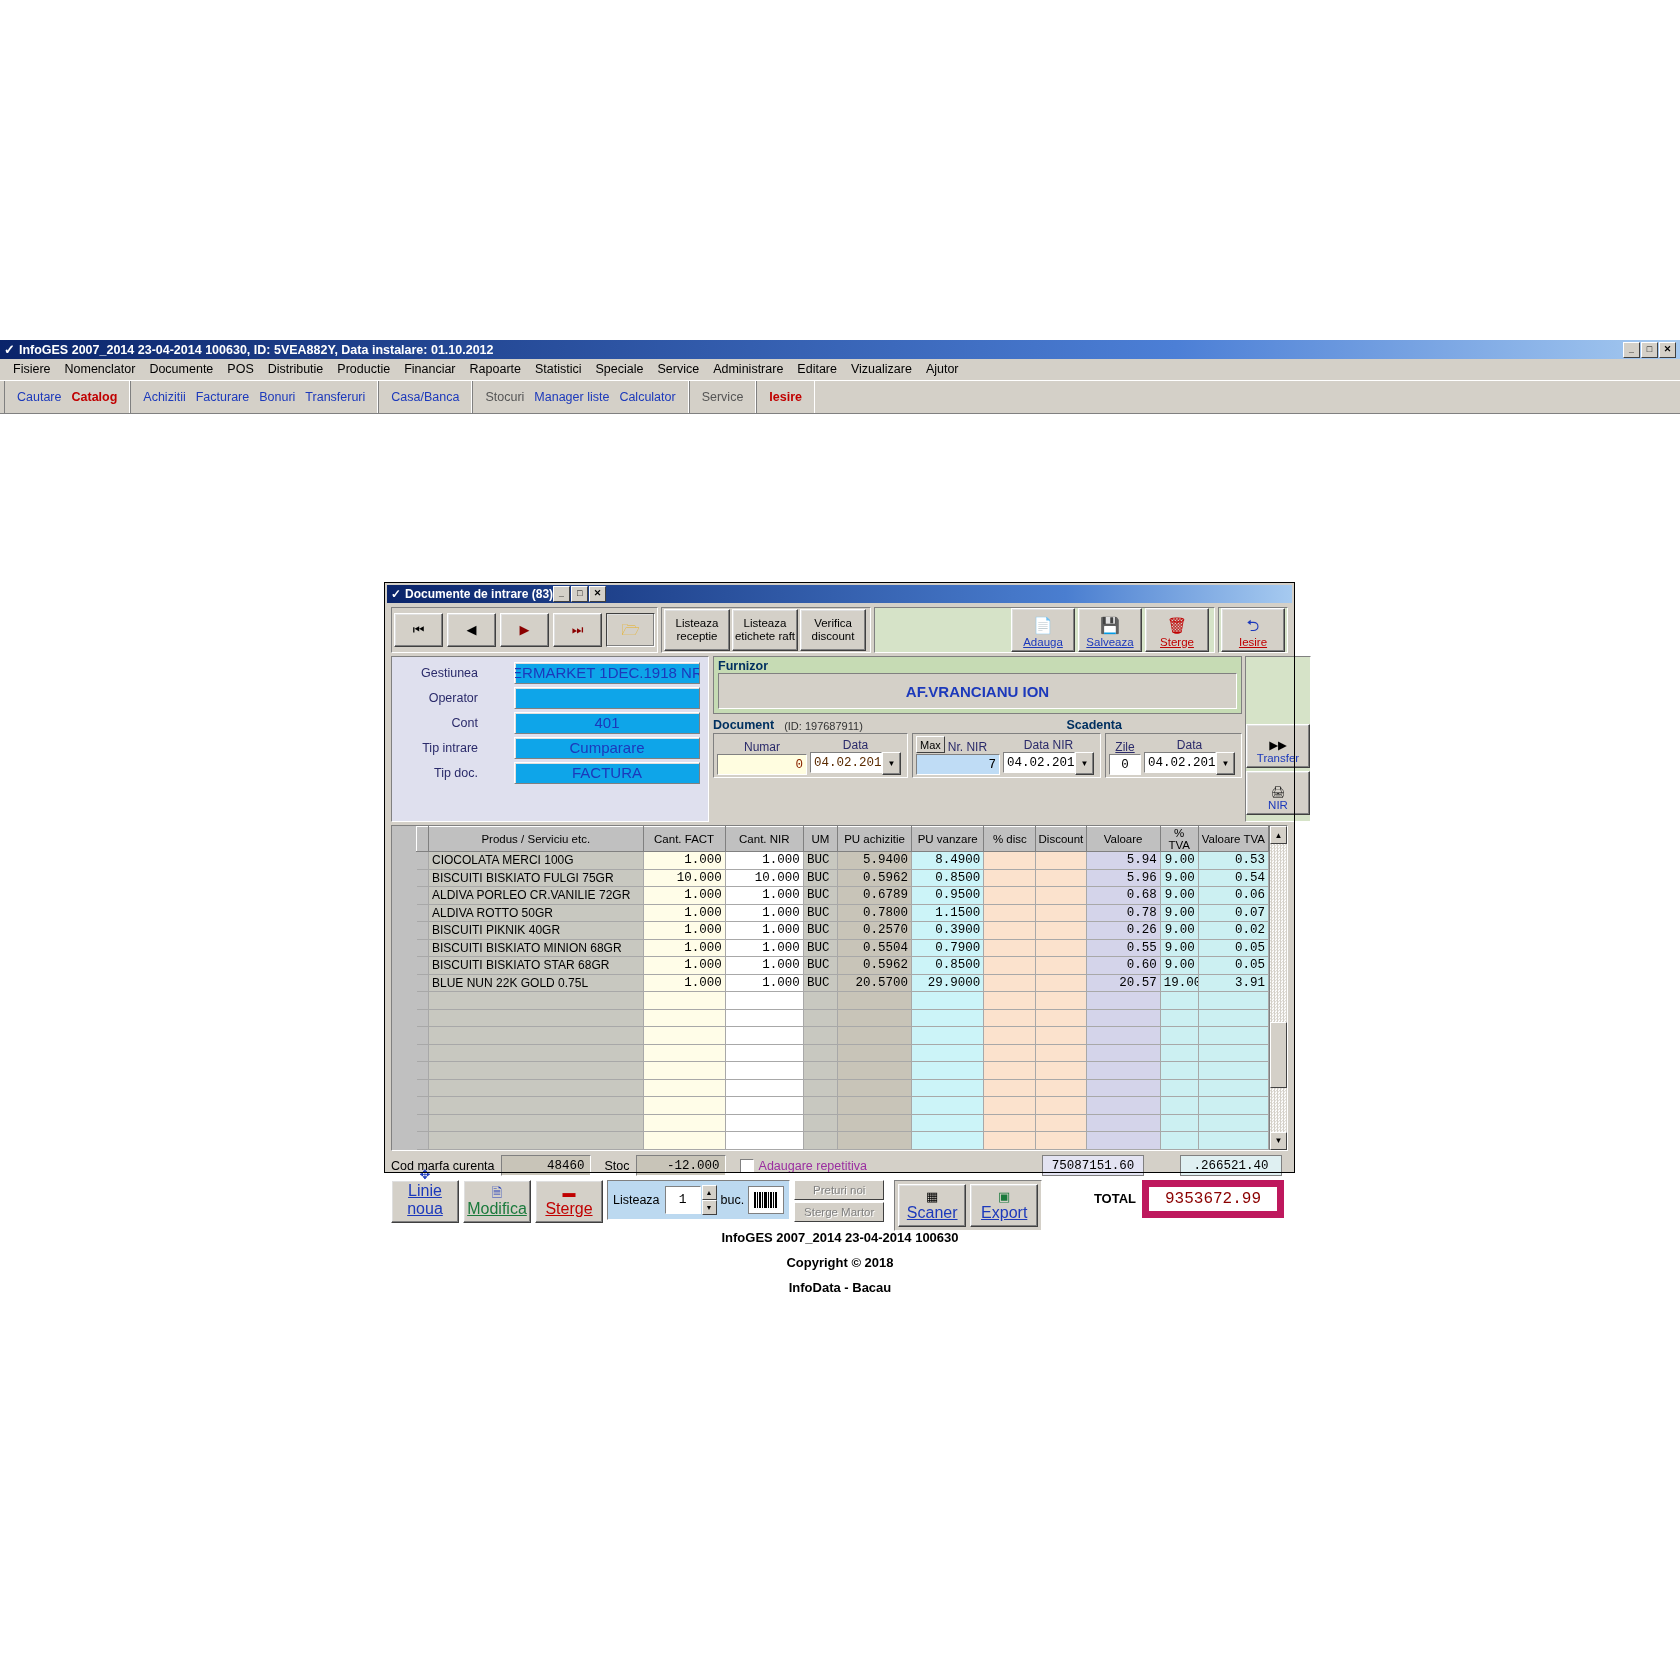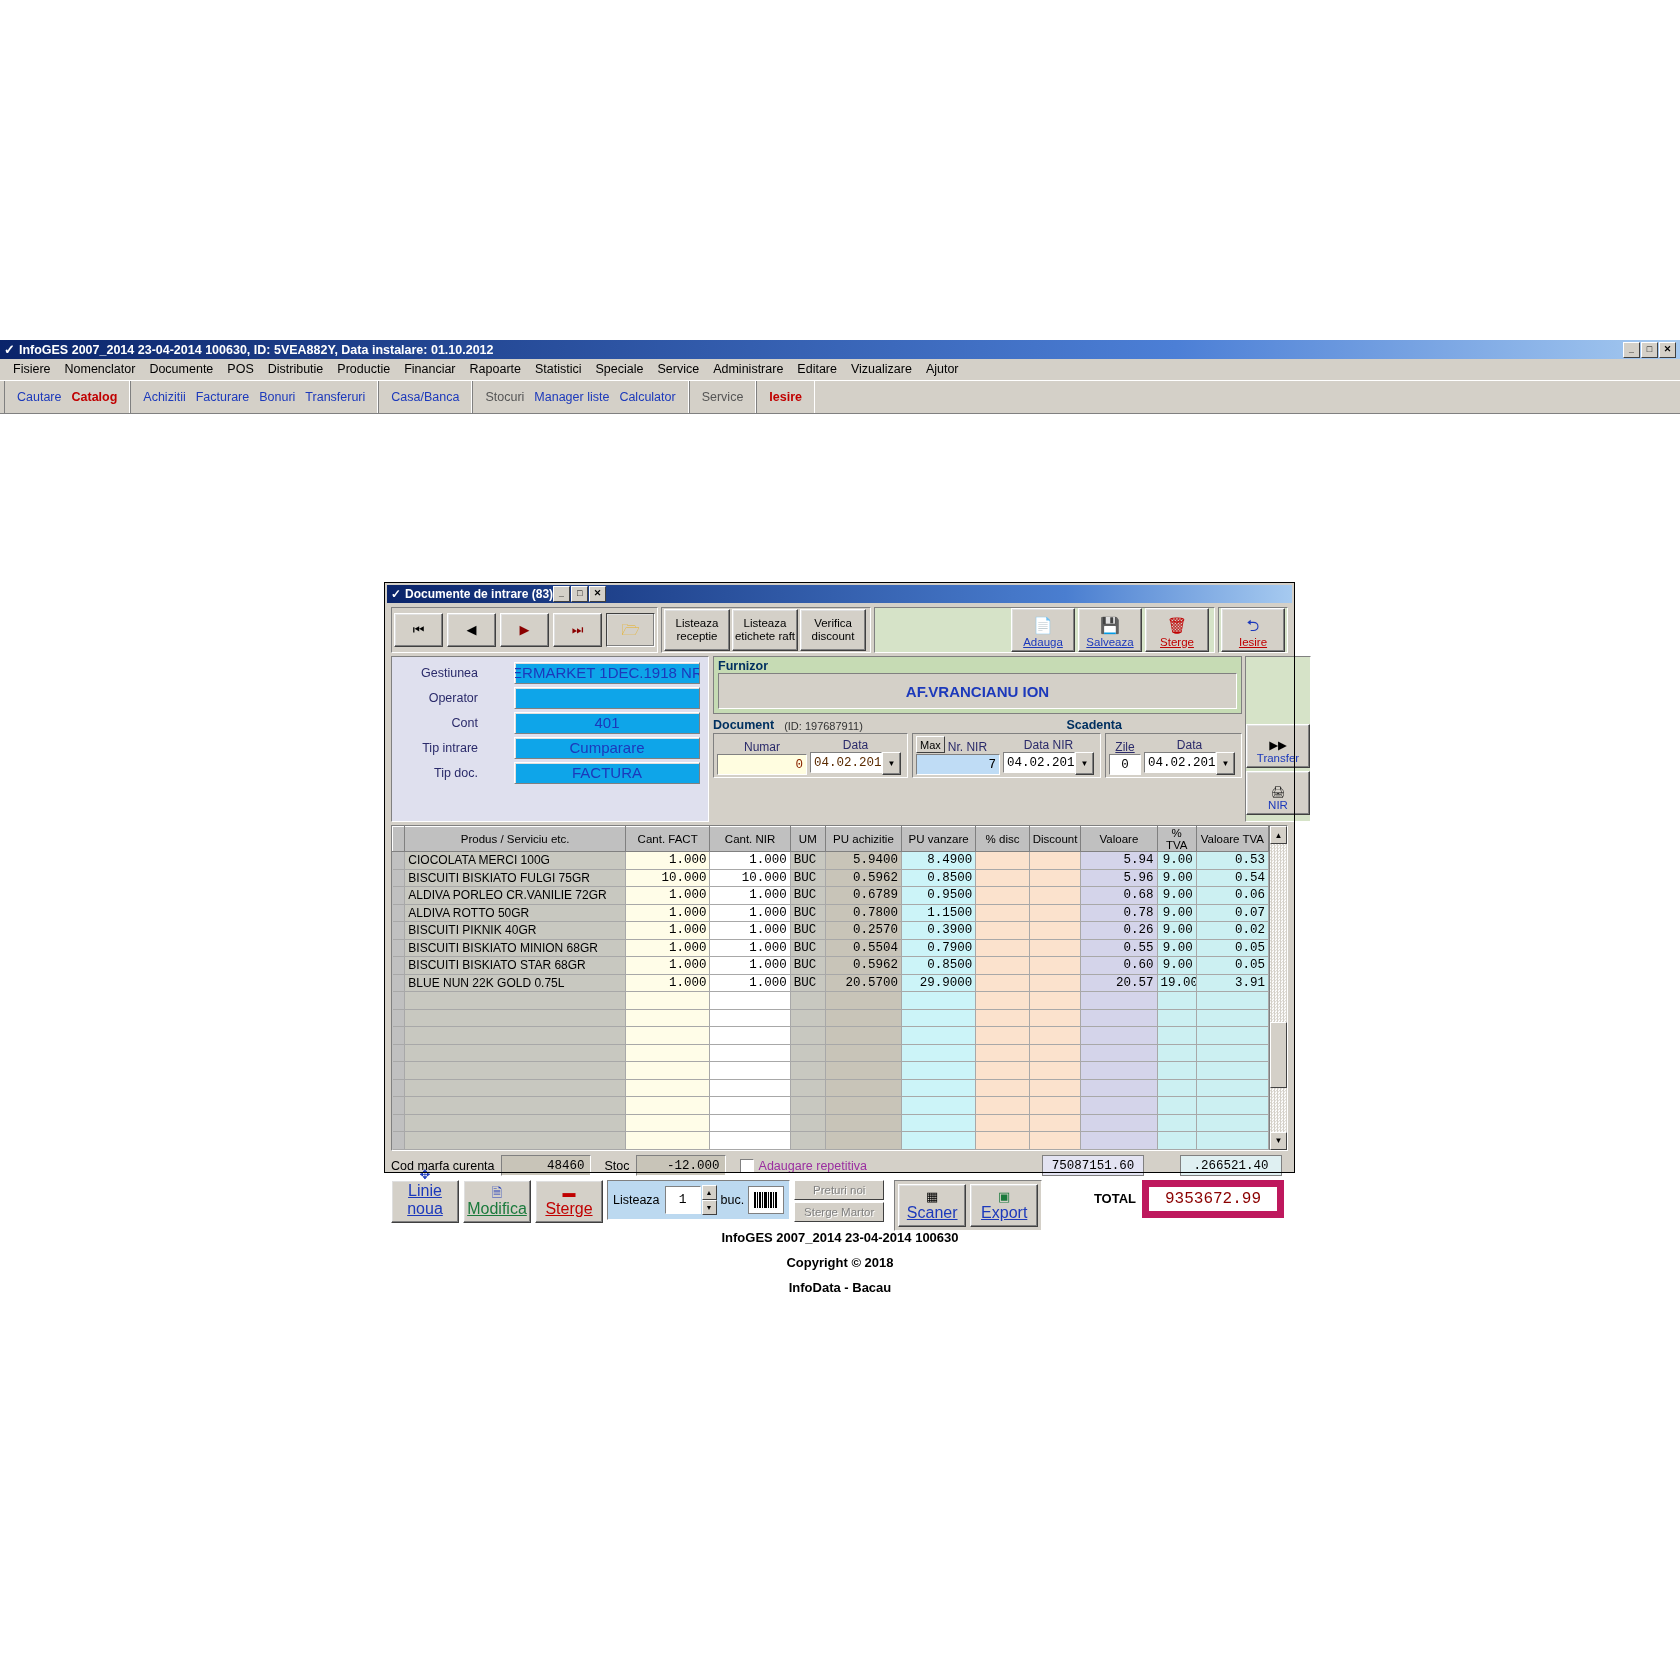--- a/index.html
+++ b/index.html
@@ -148,21 +148,21 @@
   }
   .maxbtn{
     height:15px;padding:0 3px;font-size:11px;background:#d4d0c8;
     border:1px solid #fff;border-right-color:#404040;border-bottom-color:#404040;
     display:flex;align-items:center;margin-bottom:1px;
   }
 
   
   .tablewrap{
     margin-top:3px;border:1px solid #808080;border-right-color:#fff;border-bottom-color:#fff;
-    background:#c0c0c0;display:flex;
+    background:#c0c0c0;display:flex;padding-left:24px;
   }
   table.grid{border-collapse:collapse;width:100%;table-layout:fixed;
     font-family:"Liberation Mono",monospace;font-size:12.5px;}
   table.grid th{
     background:#c0c0c0;border:1px solid #808080;border-top-color:#fff;border-left-color:#fff;
     font-family:"Liberation Sans",sans-serif;font-weight:normal;font-size:11.5px;
     height:17px;padding:0 2px;color:#000;
   }
   table.grid td{
     border-right:1px solid #a8a8a8;border-bottom:1px solid #a8a8a8;

